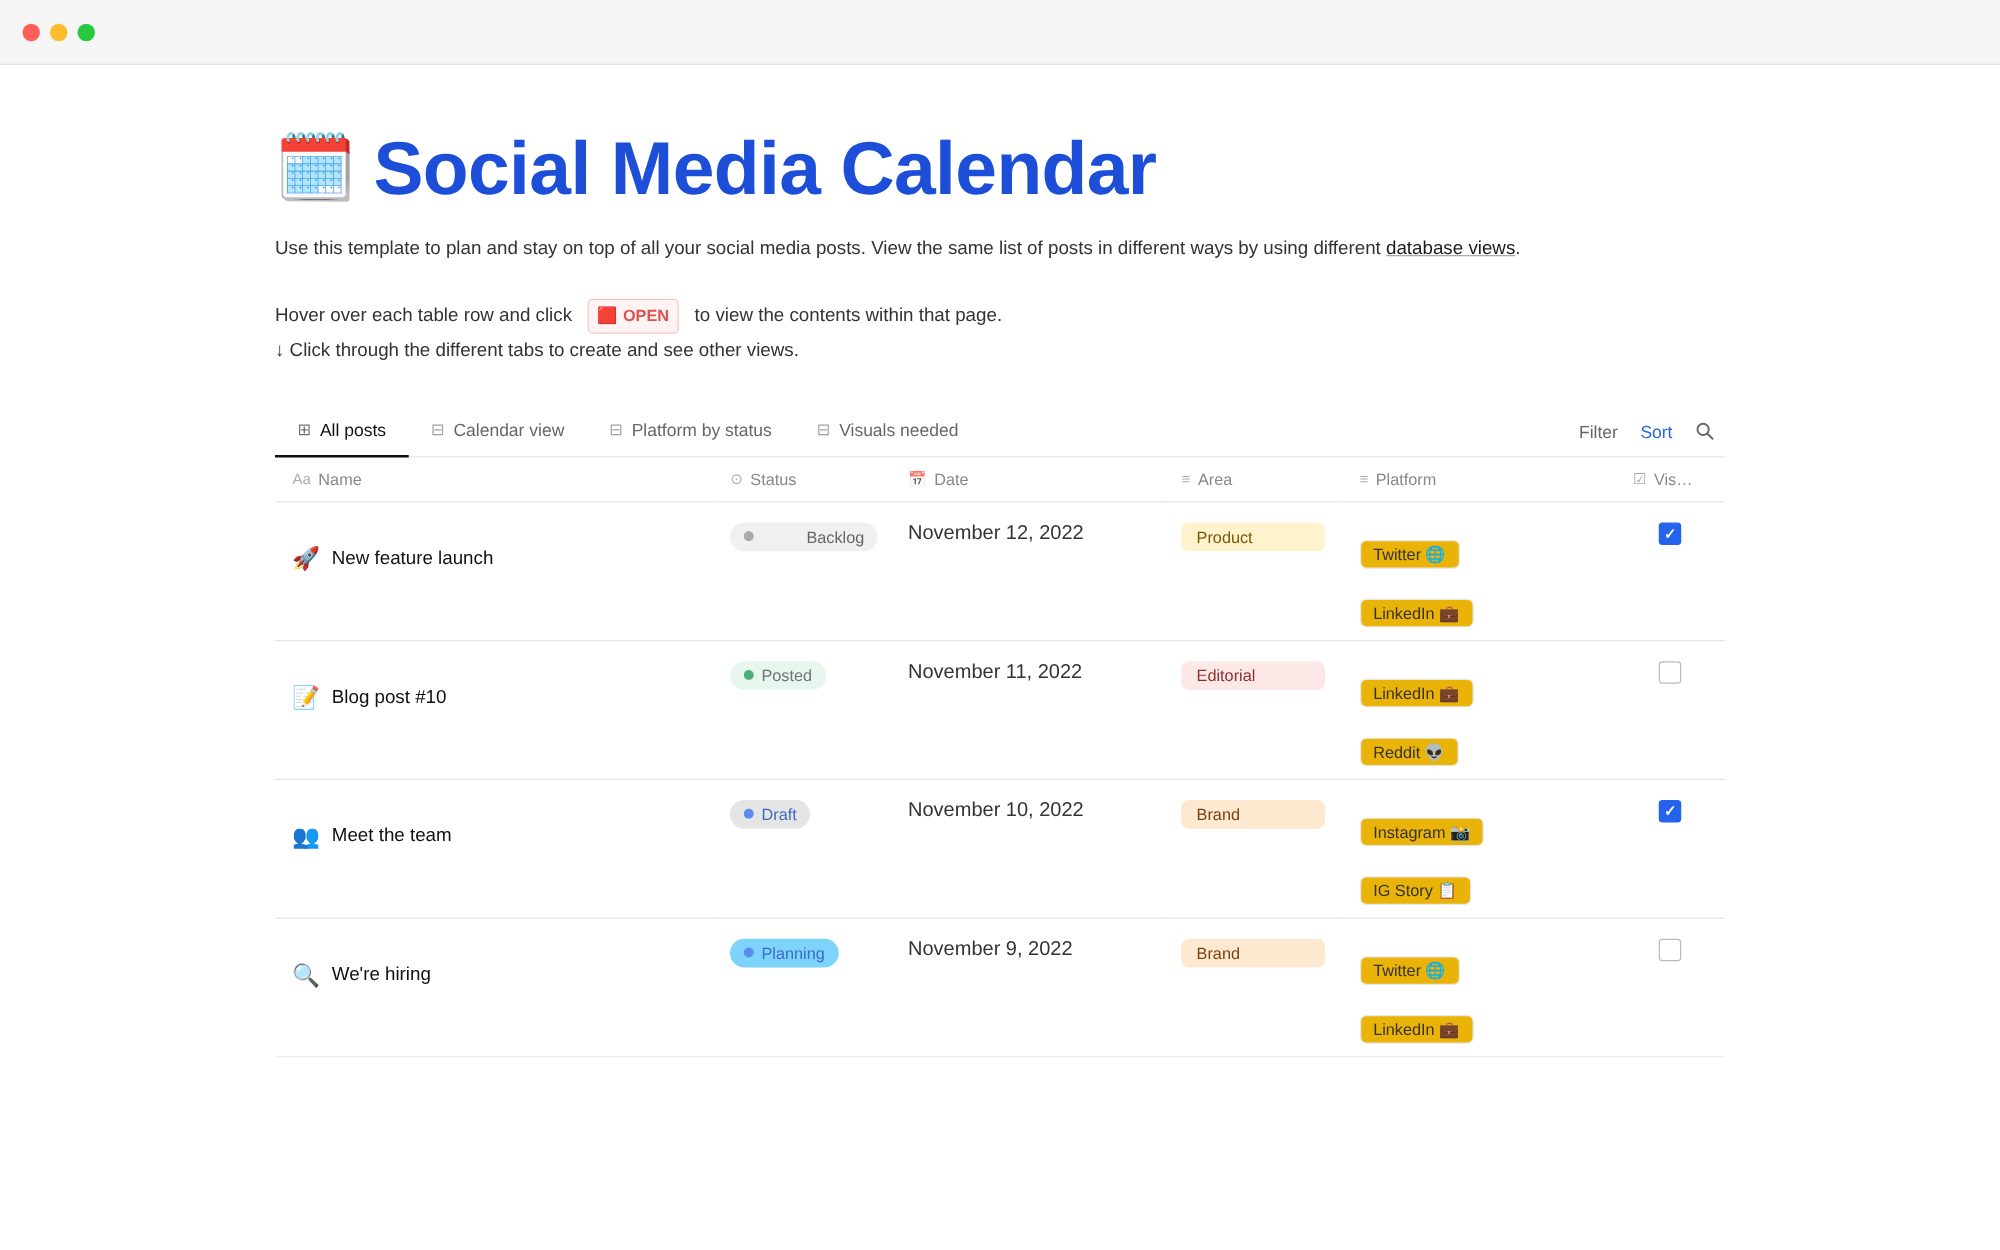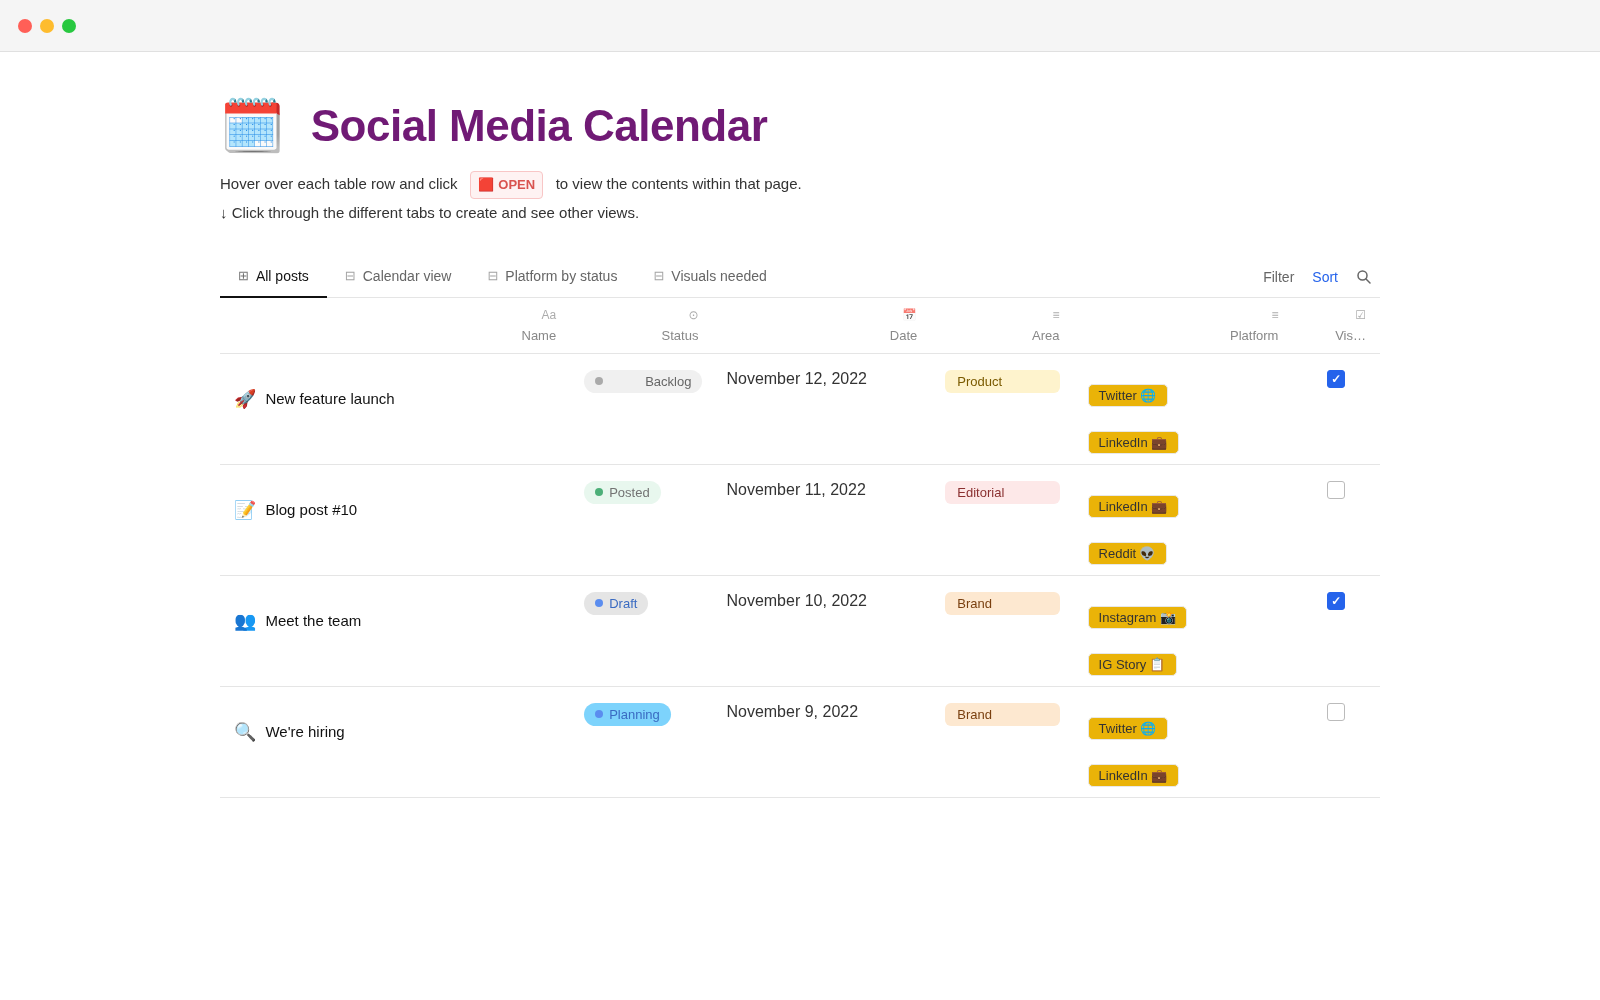--- a/index.html
+++ b/index.html
@@ -41,25 +41,24 @@
       display: flex;
       align-items: center;
       gap: 14px;
       margin-bottom: 18px;
     }
     .page-icon {
       font-size: 52px;
       line-height: 1;
     }
     .page-title {
-      font-size: 44px;
+      font-size: 60px;
       font-weight: 700;
-      color: #701a75;
+      color: #1d4ed8;
       letter-spacing: -0.5px;
-      margin-left: 12px;
     }
 
     .description {
       font-size: 15px;
       color: #333;
       line-height: 1.6;
       margin-bottom: 28px;
     }
     .description a {
       color: #1a1a1a;
@@ -165,23 +164,22 @@
     }
     .col-name { width: 320px; }
     .col-status { width: 130px; }
     .col-date { width: 200px; }
     .col-area { width: 130px; }
     .col-platform { width: 200px; }
     .col-vis { width: 80px; }
 
     .col-header-inner {
       display: flex;
-      align-items: flex-end;
+      align-items: flex-start;
       gap: 6px;
-      flex-direction: column;
     }
     .col-header-icon {
       font-size: 12px;
       opacity: 0.7;
     }
 
     tbody tr {
       border-bottom: 1px solid #e5e5e5;
     }
     tbody td {
@@ -317,20 +315,23 @@
   <span class="traffic-light tl-green"></span>
 </div>
 
 <div class="content">
 
   <div class="page-header">
     <span class="page-icon">🗓️</span>
     <h1 class="page-title">Social Media Calendar</h1>
   </div>
 
+  <p class="description">
+    <span>Use this template to plan and stay on top of all your social media posts. View the same list of posts in different ways by using different </span><a href="#">database views</a><span>.</span>
+  </p>
 
   <div class="instructions">
     <div>
       <span>Hover over each table row and click</span>
       &nbsp;
       <span class="open-badge">
         <span class="open-badge-icon">🟥</span>
         <span>OPEN</span>
       </span>
       &nbsp;

